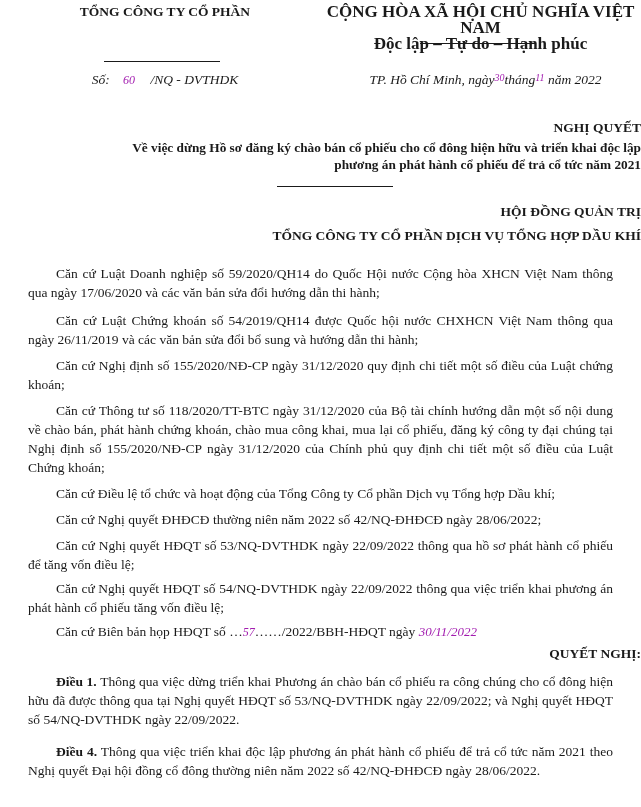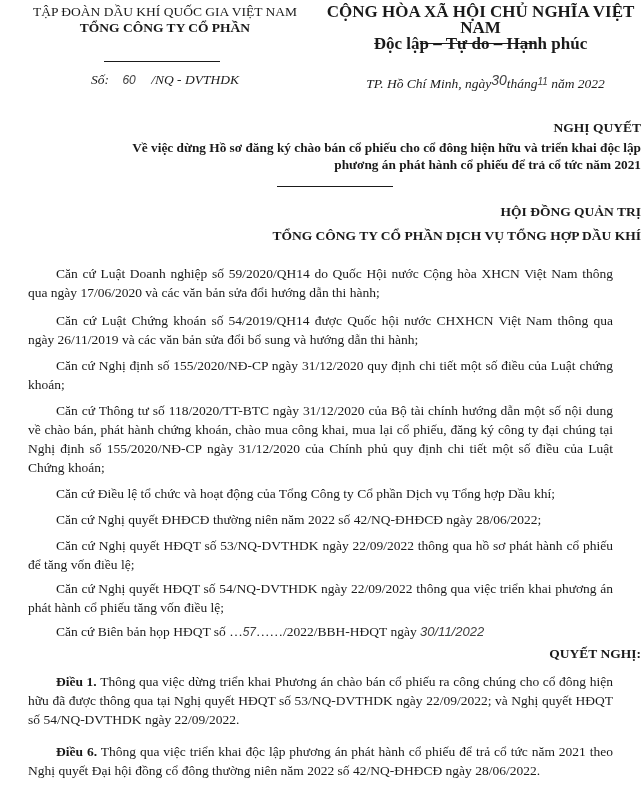--- a/index.html
+++ b/index.html
@@ -8,54 +8,53 @@
     font-family: "Liberation Serif", "DejaVu Serif", serif;
     color: #1a1a1a;
   }
   .abs { position: absolute; }
   .hdr-left { left: 0; top: 4px; width: 330px; text-align: center; font-size: 13.5px; line-height: 16px; }
   .hdr-left .l1 { font-weight: normal; }
   .hdr-left .b { font-weight: bold; }
   .hdr-right { left: 320px; top: 4px; width: 321px; text-align: center; font-size: 17px; line-height: 16px; font-weight: bold; }
   .rule { position: absolute; height: 1px; background: #1a1a1a; }
   .italic { font-style: italic; }
-  .hand { color: #404040; font-family: Liberation Sans, sans-serif; font-style: italic; font-size: 12px; }
+  .hand { color: #a21caf; font-family: Liberation Serif, serif; font-style: italic; font-size: 12px; }
   .so-line { left: 0; top: 72px; width: 330px; text-align: center; font-size: 13.5px; }
   .date-line { left: 330px; top: 72px; width: 311px; text-align: center; font-size: 13.5px; }
   .title { left: 0; width: 641px; text-align: right; font-weight: bold; font-size: 13.5px; }
   .para {
     position: absolute; left: 28px; width: 585px;
     font-size: 13.5px; line-height: 19px; text-align: justify;
     text-indent: 28px;
   }
   .para b { font-weight: bold; margin-top: 36px; }
 </style>
 </head>
 <body>
 
 <div class="abs hdr-left">
-  <div class="l1">TẬP ĐOÀN DẦU KHÍ QUỐC GIA VIỆT NAM</div>
   <div class="b">TỔNG CÔNG TY CỔ PHẦN</div>
 </div>
 <div class="rule" style="left:104px; top:61px; width:116px;"></div>
 
 <div class="abs hdr-right">
   <div>CỘNG HÒA XÃ HỘI CHỦ NGHĨA VIỆT NAM</div>
   <div>Độc lập – Tự do – Hạnh phúc</div>
 </div>
 <div class="rule" style="left:420px; top:43px; width:115px;"></div>
 
 <div class="abs so-line italic">
   <span>Số:</span>
   <span class="hand" style="margin:0 12px 0 10px;">60</span>
   <span>/NQ - DVTHDK</span>
 </div>
 
 <div class="abs date-line italic">
-  <span>TP. Hồ Chí Minh, ngày</span><span class="hand" style="font-size:14px; vertical-align:3px;">30</span><span>tháng</span><span class="hand" style="font-size:10px; vertical-align:3px;">11</span>
+  <span>TP. Hồ Chí Minh, ngày</span><span class="hand" style="font-size:10px; vertical-align:3px;">30</span><span>tháng</span><span class="hand" style="font-size:10px; vertical-align:3px;">11</span>
   <span>năm 2022</span>
 </div>
 
 <div class="abs title" style="top:120px;">NGHỊ QUYẾT</div>
 <div class="abs title" style="top:140px; font-size:13.3px;">Về việc dừng Hồ sơ đăng ký chào bán cổ phiếu cho cổ đông hiện hữu và triển khai độc lập</div>
 <div class="abs title" style="top:157px; font-size:13.3px;">phương án phát hành cổ phiếu để trả cổ tức năm 2021</div>
 <div class="rule" style="left:277px; top:186px; width:116px;"></div>
 
 <div class="abs title" style="top:204px;">HỘI ĐỒNG QUẢN TRỊ</div>
 <div class="abs title" style="top:228px;">TỔNG CÔNG TY CỔ PHẦN DỊCH VỤ TỔNG HỢP DẦU KHÍ</div>
@@ -72,14 +71,14 @@
 <div class="para" style="top:622px;">
   <span>Căn cứ Biên bản họp HĐQT số …</span><span class="hand">57</span><span>……/2022/BBH-HĐQT ngày </span><span class="hand" style="font-size:13px;">30/11/2022</span>
 </div>
 
 <div class="abs title" style="top:646px;">QUYẾT NGHỊ:</div>
 
 <div class="para" style="top:672px;">
   <b>Điều 1.</b><span> Thông qua việc dừng triển khai Phương án chào bán cổ phiếu ra công chúng cho cổ đông hiện hữu đã được thông qua tại Nghị quyết HĐQT số 53/NQ-DVTHDK ngày 22/09/2022; và Nghị quyết HĐQT số 54/NQ-DVTHDK ngày 22/09/2022.</span>
 </div>
 <div class="para" style="top:742px;">
-  <b>Điều 6.</b><span> Thông qua việc triển khai độc lập phương án phát hành cổ phiếu để trả cổ tức năm 2021 theo Nghị quyết Đại hội đồng cổ đông thường niên năm 2022 số 42/NQ-ĐHĐCĐ ngày 28/06/2022.</span>
+  <b>Điều 4.</b><span> Thông qua việc triển khai độc lập phương án phát hành cổ phiếu để trả cổ tức năm 2021 theo Nghị quyết Đại hội đồng cổ đông thường niên năm 2022 số 42/NQ-ĐHĐCĐ ngày 28/06/2022.</span>
 </div>
 
 </body></html>

